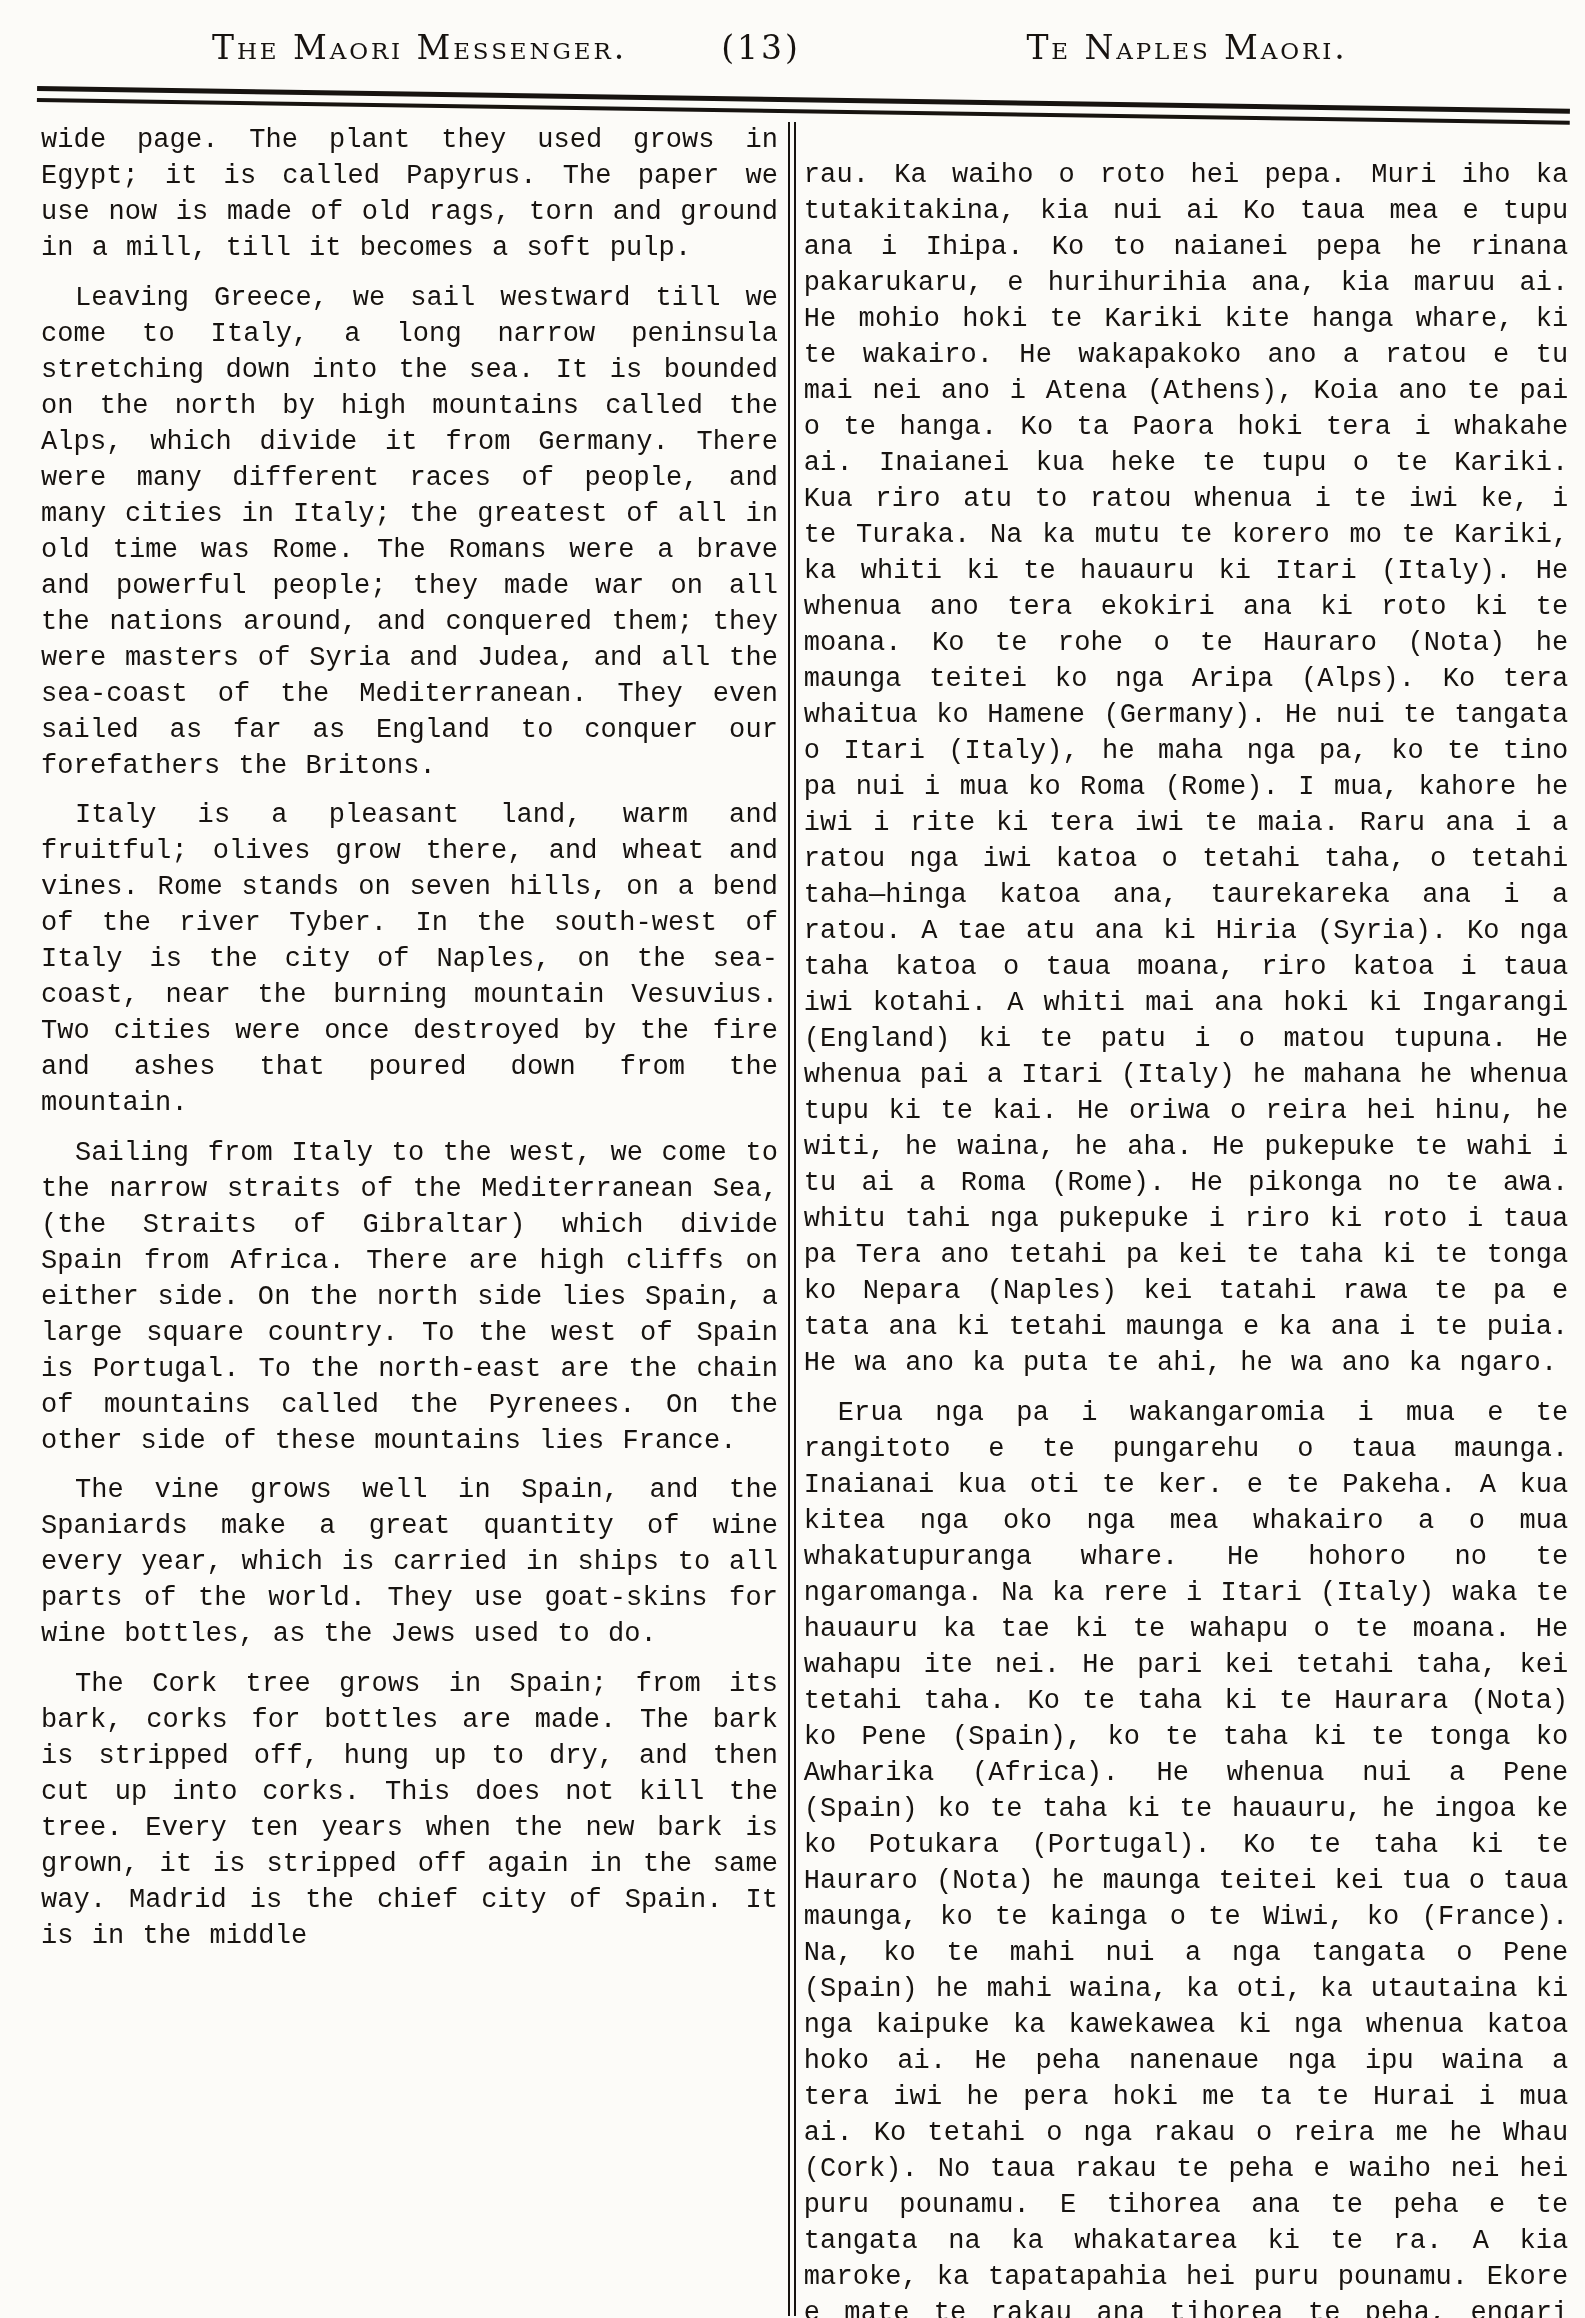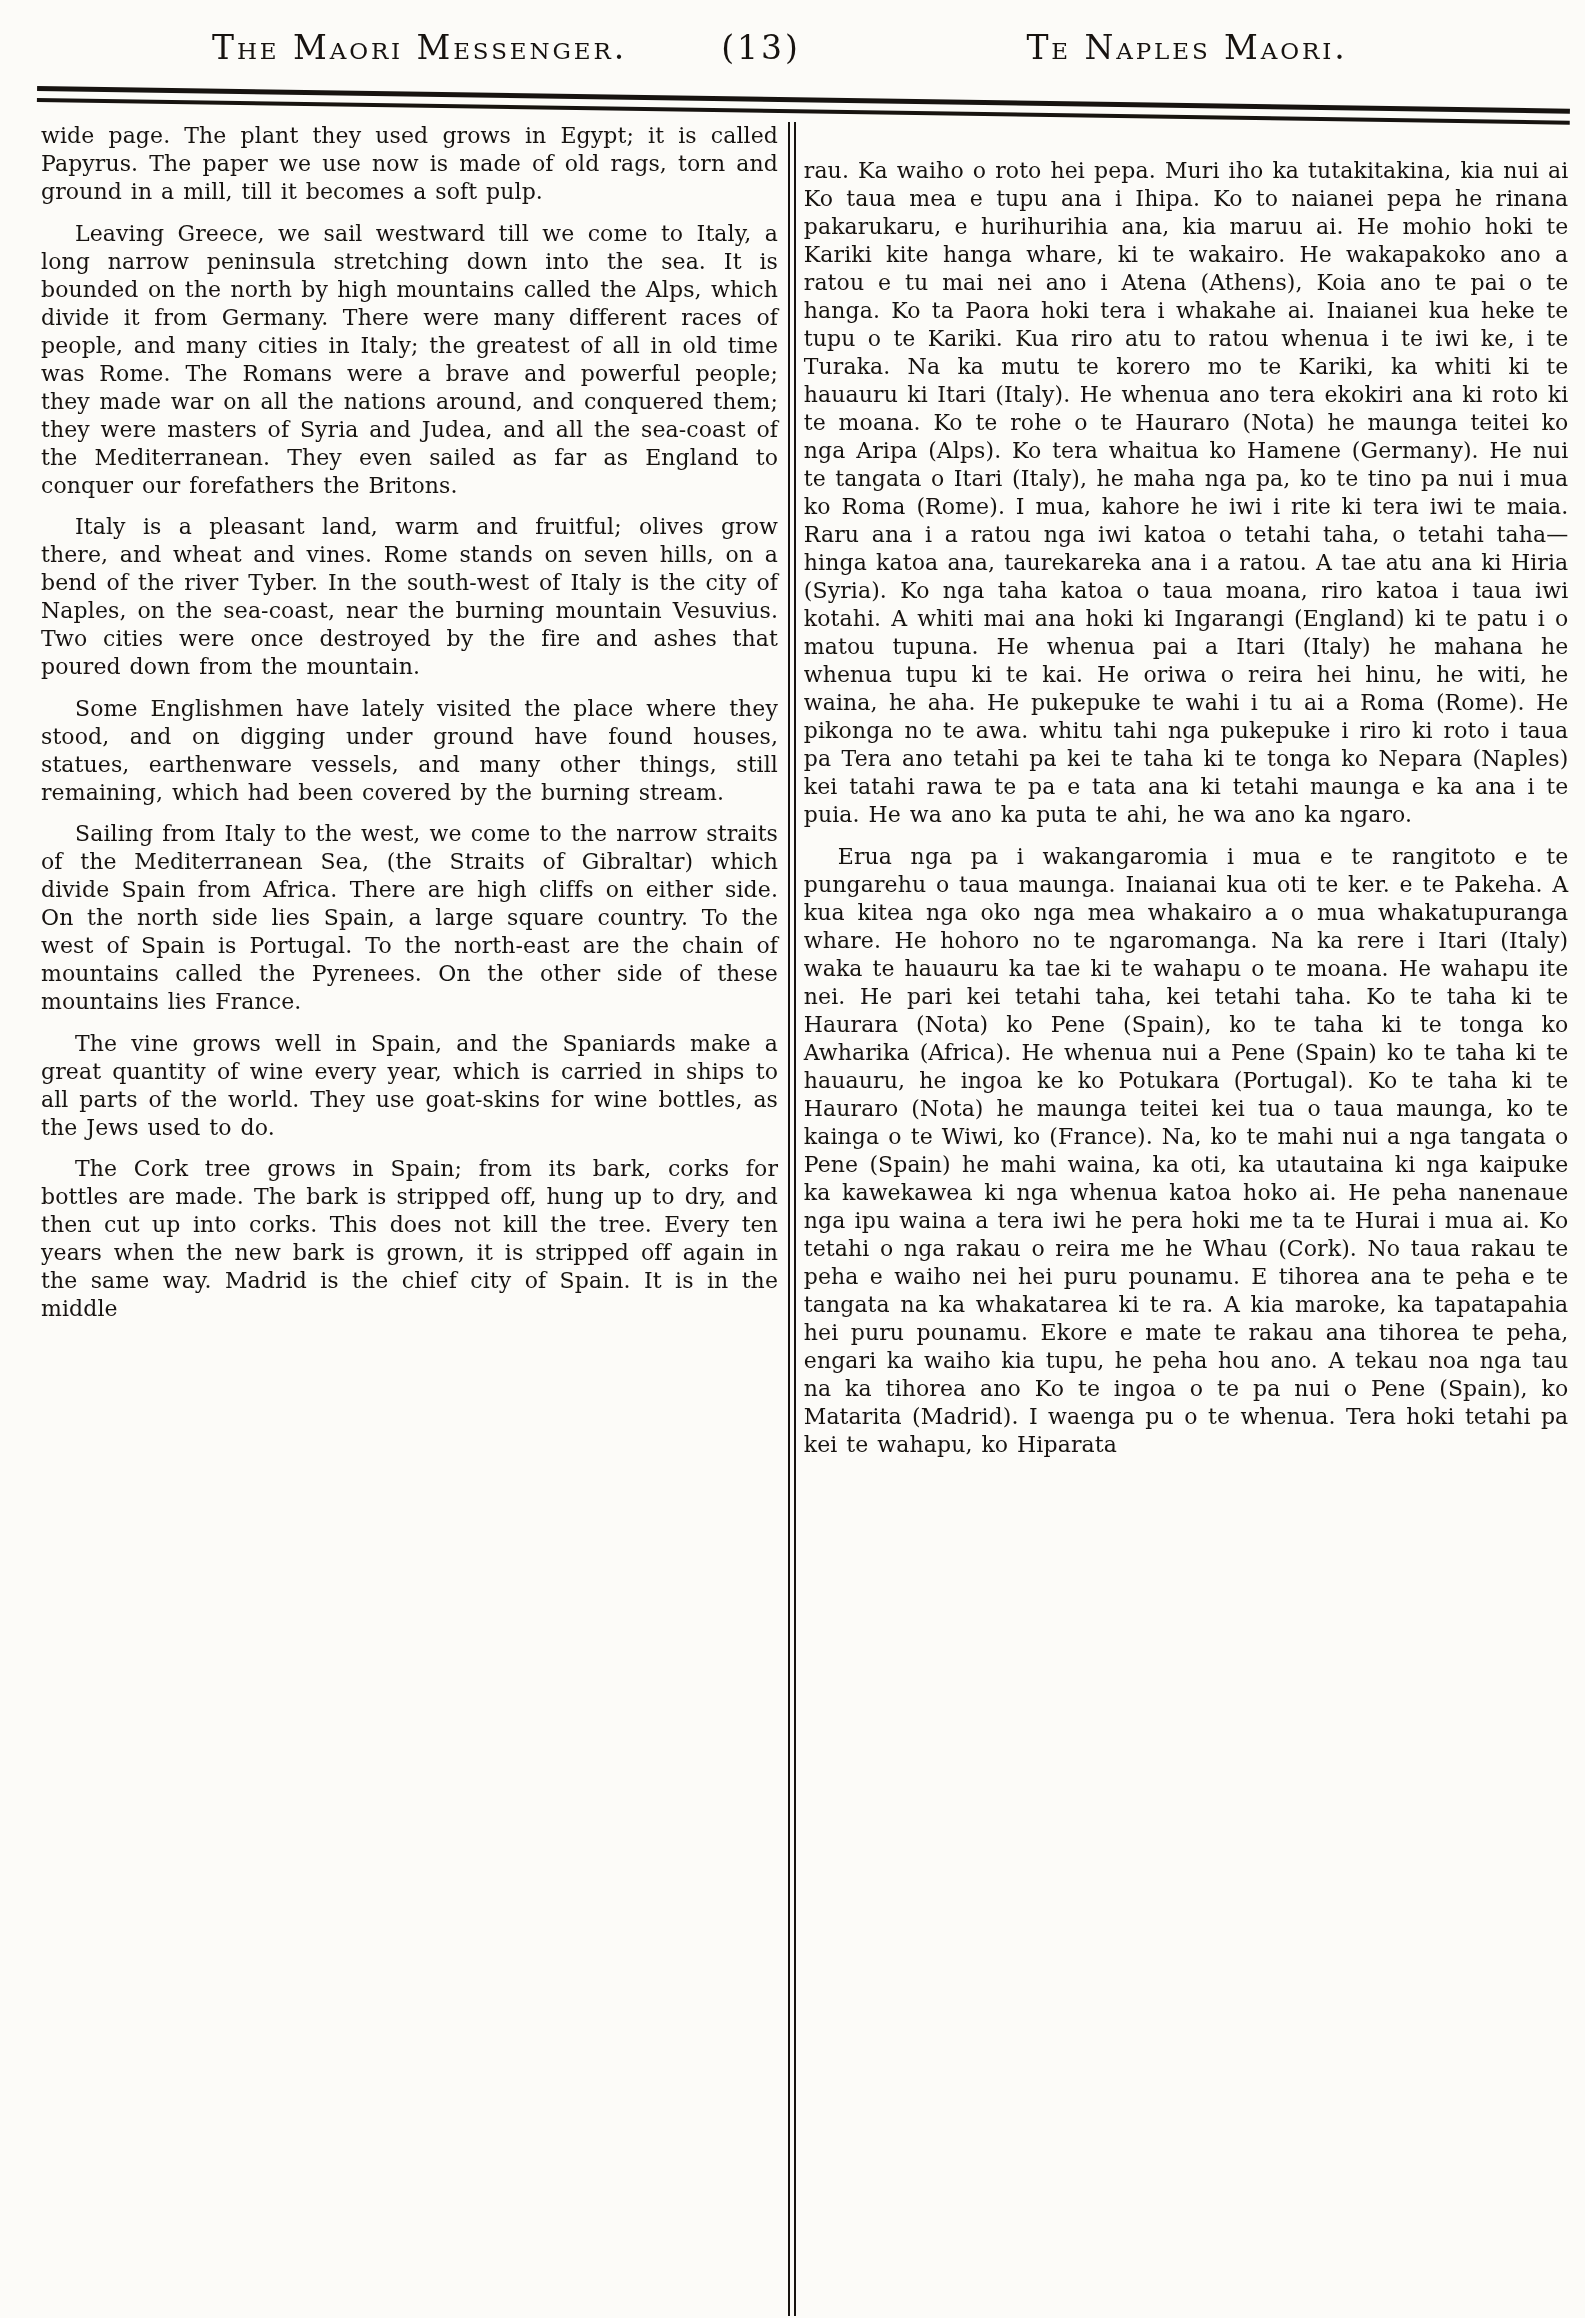--- a/index.html
+++ b/index.html
@@ -30,24 +30,25 @@
     transform:rotate(0.85deg); transform-origin:left center;
   }
   .top-rules .bar-a { height:4.7px; background:var(--ink); }
   .top-rules .bar-b { height:4.1px; background:var(--ink); margin-top:7.7px; }
   
   .columns {
     position:absolute; top:122px; left:41px; right:17.7px; bottom:3.5px;
     display:flex; align-items:stretch;
   }
   .col {
-    font-size:22px; line-height:28px;
+    font-size:27px; line-height:36px;
     text-align:justify;
     word-spacing:1.8px;
     letter-spacing:0.1px;
+    font-family:Liberation Mono, monospace;
   }
   .col-left  { width:737px; }
   .col-right { flex:1;margin-top:35px; }
   .divider {
     width:4.1px;
     border-left:2.9px solid var(--ink);
     border-right:2.9px solid var(--ink);
     margin:0 7.7px 0 10px;
   }
   .col p { margin:0 0 13.5px 0; }
@@ -69,21 +70,20 @@
     <div class="bar-a"></div>
     <div class="bar-b"></div>
   </div>
 
   <div class="columns">
 
     <div class="col col-left">
       <p>wide page. The plant they used grows in Egypt; it is called Papyrus. The paper we use now is made of old rags, torn and ground in a mill, till it becomes a soft pulp.</p>
       <p class="indent">Leaving Greece, we sail westward till we come to Italy, a long narrow peninsula stretching down into the sea. It is bounded on the north by high mountains called the Alps, which divide it from Germany. There were many different races of people, and many cities in Italy; the greatest of all in old time was Rome. The Romans were a brave and powerful people; they made war on all the nations around, and conquered them; they were masters of Syria and Judea, and all the sea-coast of the Mediterranean. They even sailed as far as England to conquer our forefathers the Britons.</p>
       <p class="indent">Italy is a pleasant land, warm and fruitful; olives grow there, and wheat and vines. Rome stands on seven hills, on a bend of the river Tyber. In the south-west of Italy is the city of Naples, on the sea-coast, near the burning mountain Vesuvius. Two cities were once destroyed by the fire and ashes that poured down from the mountain.</p>
-      <p class="indent">Some Englishmen have lately visited the place where they stood, and on digging under ground have found houses, statues, earthenware vessels, and many other things, still remaining, which had been covered by the burning stream.</p>
       <p class="indent">Sailing from Italy to the west, we come to the narrow straits of the Mediterranean Sea, (the Straits of Gibraltar) which divide Spain from Africa. There are high cliffs on either side. On the north side lies Spain, a large square country. To the west of Spain is Portugal. To the north-east are the chain of mountains called the Pyrenees. On the other side of these mountains lies France.</p>
       <p class="indent">The vine grows well in Spain, and the Spaniards make a great quantity of wine every year, which is carried in ships to all parts of the world. They use goat-skins for wine bottles, as the Jews used to do.</p>
       <p class="indent">The Cork tree grows in Spain; from its bark, corks for bottles are made. The bark is stripped off, hung up to dry, and then cut up into corks. This does not kill the tree. Every ten years when the new bark is grown, it is stripped off again in the same way. Madrid is the chief city of Spain. It is in the middle</p>
     </div>
 
     <div class="divider"></div>
 
     <div class="col col-right">
       <p>rau. Ka waiho o roto hei pepa. Muri iho ka tutakitakina, kia nui ai Ko taua mea e tupu ana i Ihipa. Ko to naianei pepa he rinana pakarukaru, e hurihurihia ana, kia maruu ai. He mohio hoki te Kariki kite hanga whare, ki te wakairo. He wakapakoko ano a ratou e tu mai nei ano i Atena (Athens), Koia ano te pai o te hanga. Ko ta Paora hoki tera i whakahe ai. Inaianei kua heke te tupu o te Kariki. Kua riro atu to ratou whenua i te iwi ke, i te Turaka. Na ka mutu te korero mo te Kariki, ka whiti ki te hauauru ki Itari (Italy). He whenua ano tera ekokiri ana ki roto ki te moana. Ko te rohe o te Hauraro (Nota) he maunga teitei ko nga Aripa (Alps). Ko tera whaitua ko Hamene (Germany). He nui te tangata o Itari (Italy), he maha nga pa, ko te tino pa nui i mua ko Roma (Rome). I mua, kahore he iwi i rite ki tera iwi te maia. Raru ana i a ratou nga iwi katoa o tetahi taha, o tetahi taha—hinga katoa ana, taurekareka ana i a ratou. A tae atu ana ki Hiria (Syria). Ko nga taha katoa o taua moana, riro katoa i taua iwi kotahi. A whiti mai ana hoki ki Ingarangi (England) ki te patu i o matou tupuna. He whenua pai a Itari (Italy) he mahana he whenua tupu ki te kai. He oriwa o reira hei hinu, he witi, he waina, he aha. He pukepuke te wahi i tu ai a Roma (Rome). He pikonga no te awa. whitu tahi nga pukepuke i riro ki roto i taua pa Tera ano tetahi pa kei te taha ki te tonga ko Nepara (Naples) kei tatahi rawa te pa e tata ana ki tetahi maunga e ka ana i te puia. He wa ano ka puta te ahi, he wa ano ka ngaro.</p>
       <p class="indent">Erua nga pa i wakangaromia i mua e te rangitoto e te pungarehu o taua maunga. Inaianai kua oti te ker. e te Pakeha. A kua kitea nga oko nga mea whakairo a o mua whakatupuranga whare. He hohoro no te ngaromanga. Na ka rere i Itari (Italy) waka te hauauru ka tae ki te wahapu o te moana. He wahapu ite nei. He pari kei tetahi taha, kei tetahi taha. Ko te taha ki te Haurara (Nota) ko Pene (Spain), ko te taha ki te tonga ko Awharika (Africa). He whenua nui a Pene (Spain) ko te taha ki te hauauru, he ingoa ke ko Potukara (Portugal). Ko te taha ki te Hauraro (Nota) he maunga teitei kei tua o taua maunga, ko te kainga o te Wiwi, ko (France). Na, ko te mahi nui a nga tangata o Pene (Spain) he mahi waina, ka oti, ka utautaina ki nga kaipuke ka kawekawea ki nga whenua katoa hoko ai. He peha nanenaue nga ipu waina a tera iwi he pera hoki me ta te Hurai i mua ai. Ko tetahi o nga rakau o reira me he Whau (Cork). No taua rakau te peha e waiho nei hei puru pounamu. E tihorea ana te peha e te tangata na ka whakatarea ki te ra. A kia maroke, ka tapatapahia hei puru pounamu. Ekore e mate te rakau ana tihorea te peha, engari ka waiho kia tupu, he peha hou ano. A tekau noa nga tau na ka tihorea ano Ko te ingoa o te pa nui o Pene (Spain), ko Matarita (Madrid). I waenga pu o te whenua. Tera hoki tetahi pa kei te wahapu, ko Hiparata</p>

